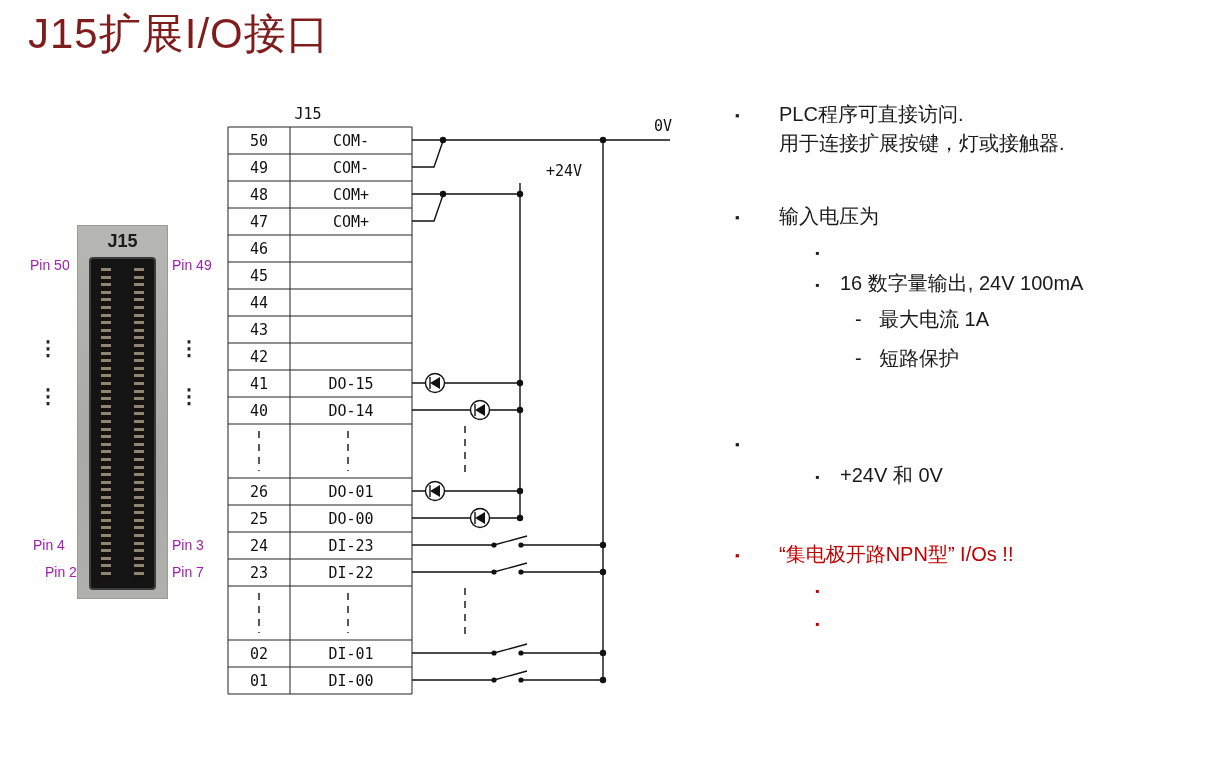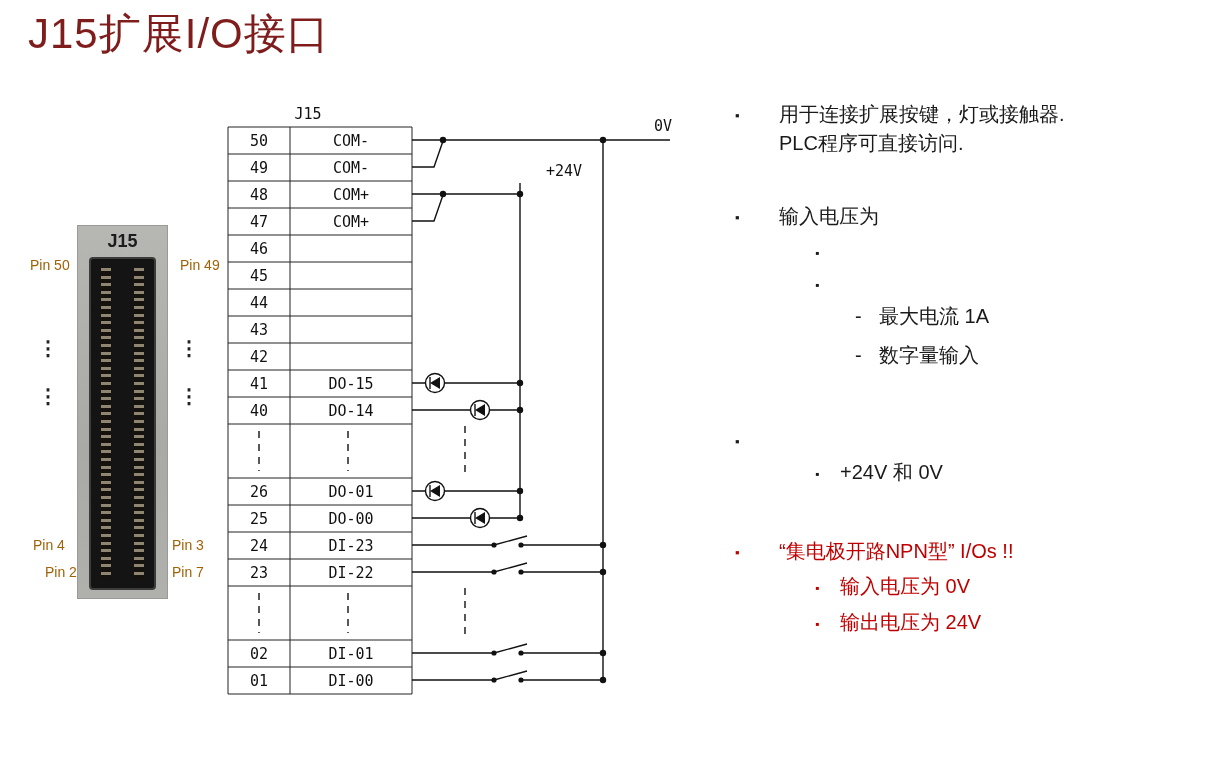--- a/index.html
+++ b/index.html
@@ -30,23 +30,23 @@
     position:absolute; left:13px; right:13px; top:33px; bottom:10px;
     background:#141414; border-radius:2px; box-shadow:0 0 0 2px #3c3c3a;
   }
   #photo .pins {
     position:absolute; top:9px; bottom:9px; width:10px;
     background:repeating-linear-gradient(180deg,#8f8672 0px 3px,#15120e 3px 7.6px);
   }
   #photo .pins.l { left:10px; }
   #photo .pins.r { right:10px; }
 
-  .plabel { position:absolute; font-size:14px; color:#a16207; white-space:nowrap; }
+  .plabel { position:absolute; font-size:14px; color:#a21caf; white-space:nowrap; }
   .pl-50 { left:30px;  top:257px; }
-  .pl-49 { left:172px; top:257px;margin-left:8px; }
+  .pl-49 { left:172px; top:257px; }
   .pl-4  { left:33px;  top:537px; }
   .pl-3  { left:172px; top:537px; }
   .pl-2  { left:33px;  top:564px;margin-left:12px; }
   .pl-1  { left:172px; top:564px; }
   .pdots { position:absolute; font-size:20px; font-weight:bold; color:#222; line-height:1.0; }
   .pd-l1 { left:38px;  top:338px; } .pd-l2 { left:38px;  top:386px; }
   .pd-r1 { left:179px; top:338px; } .pd-r2 { left:179px; top:386px; }
 
   
   #schematic { position:absolute; left:220px; top:95px; }
@@ -189,58 +189,57 @@
     <text class="mono" x="39" y="591" text-anchor="middle">01</text>
     <text class="mono" x="131" y="591" text-anchor="middle">DI-00</text>
   </g>
 </svg>
 
 <div id="notes">
 
   <div class="n1">
     <span class="b1">▪</span>
     <div>
+      <div>PLC程序可直接访问.</div>
       <div>用于连接扩展按键，灯或接触器.</div>
-      <div>PLC程序可直接访问.</div>
     </div>
   </div>
 
   <div class="n1 mt44">
     <span class="b1">▪</span>
     <div>输入电压为</div>
   </div>
   <div class="n2">
     <span class="b2">▪</span>
   </div>
   <div class="n2">
     <span class="b2">▪</span>
+    <div>16 数字量输出, 24V 100mA</div>
   </div>
   <div class="n3 mt6">
     <span class="b3">-</span>
     <div>最大电流 1A</div>
   </div>
   <div class="n3">
     <span class="b3">-</span>
-    <div>数字量输入</div>
+    <div>短路保护</div>
   </div>
 
   <div class="n1 mt56">
     <span class="b1">▪</span>
   </div>
   <div class="n2">
     <span class="b2">▪</span>
     <div>+24V 和 0V</div>
   </div>
 
   <div class="n1 red mt50">
     <span class="b1">▪</span>
     <div>“集电极开路NPN型” I/Os !!</div>
   </div>
   <div class="n2 red">
     <span class="b2">▪</span>
-    <div>输入电压为 0V</div>
   </div>
   <div class="n2 red">
     <span class="b2">▪</span>
-    <div>输出电压为 24V</div>
   </div>
 
 </div>
 
 </body></html>

